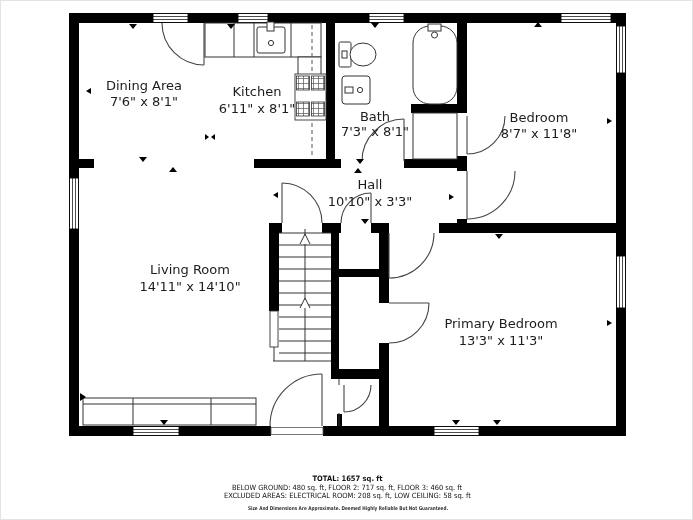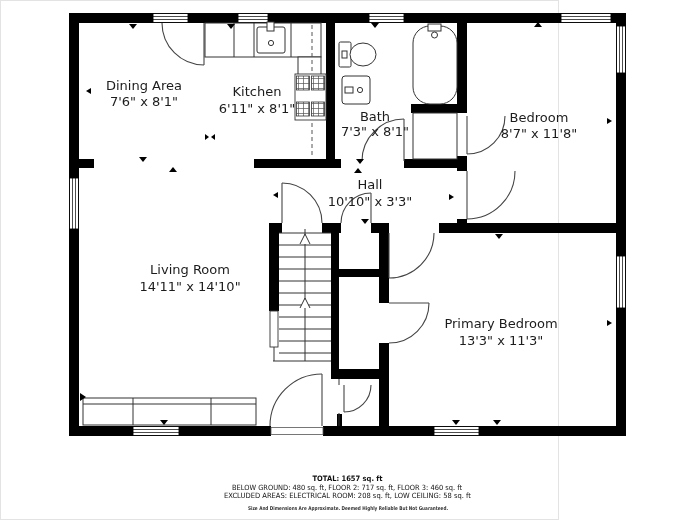--- a/index.html
+++ b/index.html
@@ -1,17 +1,17 @@
 <!DOCTYPE html>
 <html><head>
 <meta charset="utf-8">
 <style>
   html,body{margin:0;padding:0;background:#fff;}
   .page{
-    width:559px;height:520px;position:relative;background:#ffffff;
+    width:693px;height:520px;position:relative;background:#ffffff;
     box-sizing:border-box;border:1px solid #e3e3e3;
     font-family:"DejaVu Sans","Liberation Sans",sans-serif;
   }
   svg{display:block;}
   .room-name{font-size:13px;fill:#1c1c1c;}
   .room-dims{font-size:13px;fill:#1c1c1c;}
   .foot-bold{font-size:7.4px;font-weight:bold;fill:#111;}
   .foot{font-size:7.2px;fill:#111;}
   .foot-small{font-size:5.2px;fill:#333;font-weight:bold;}
   .wall{fill:#000;}

